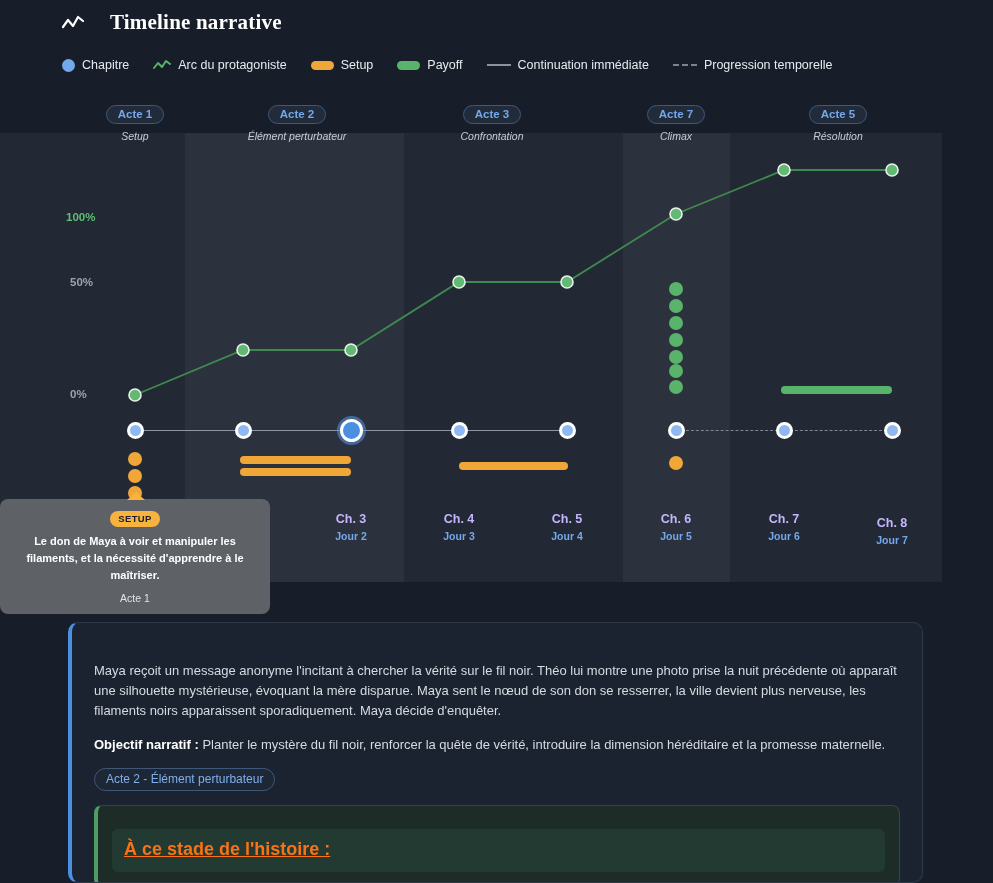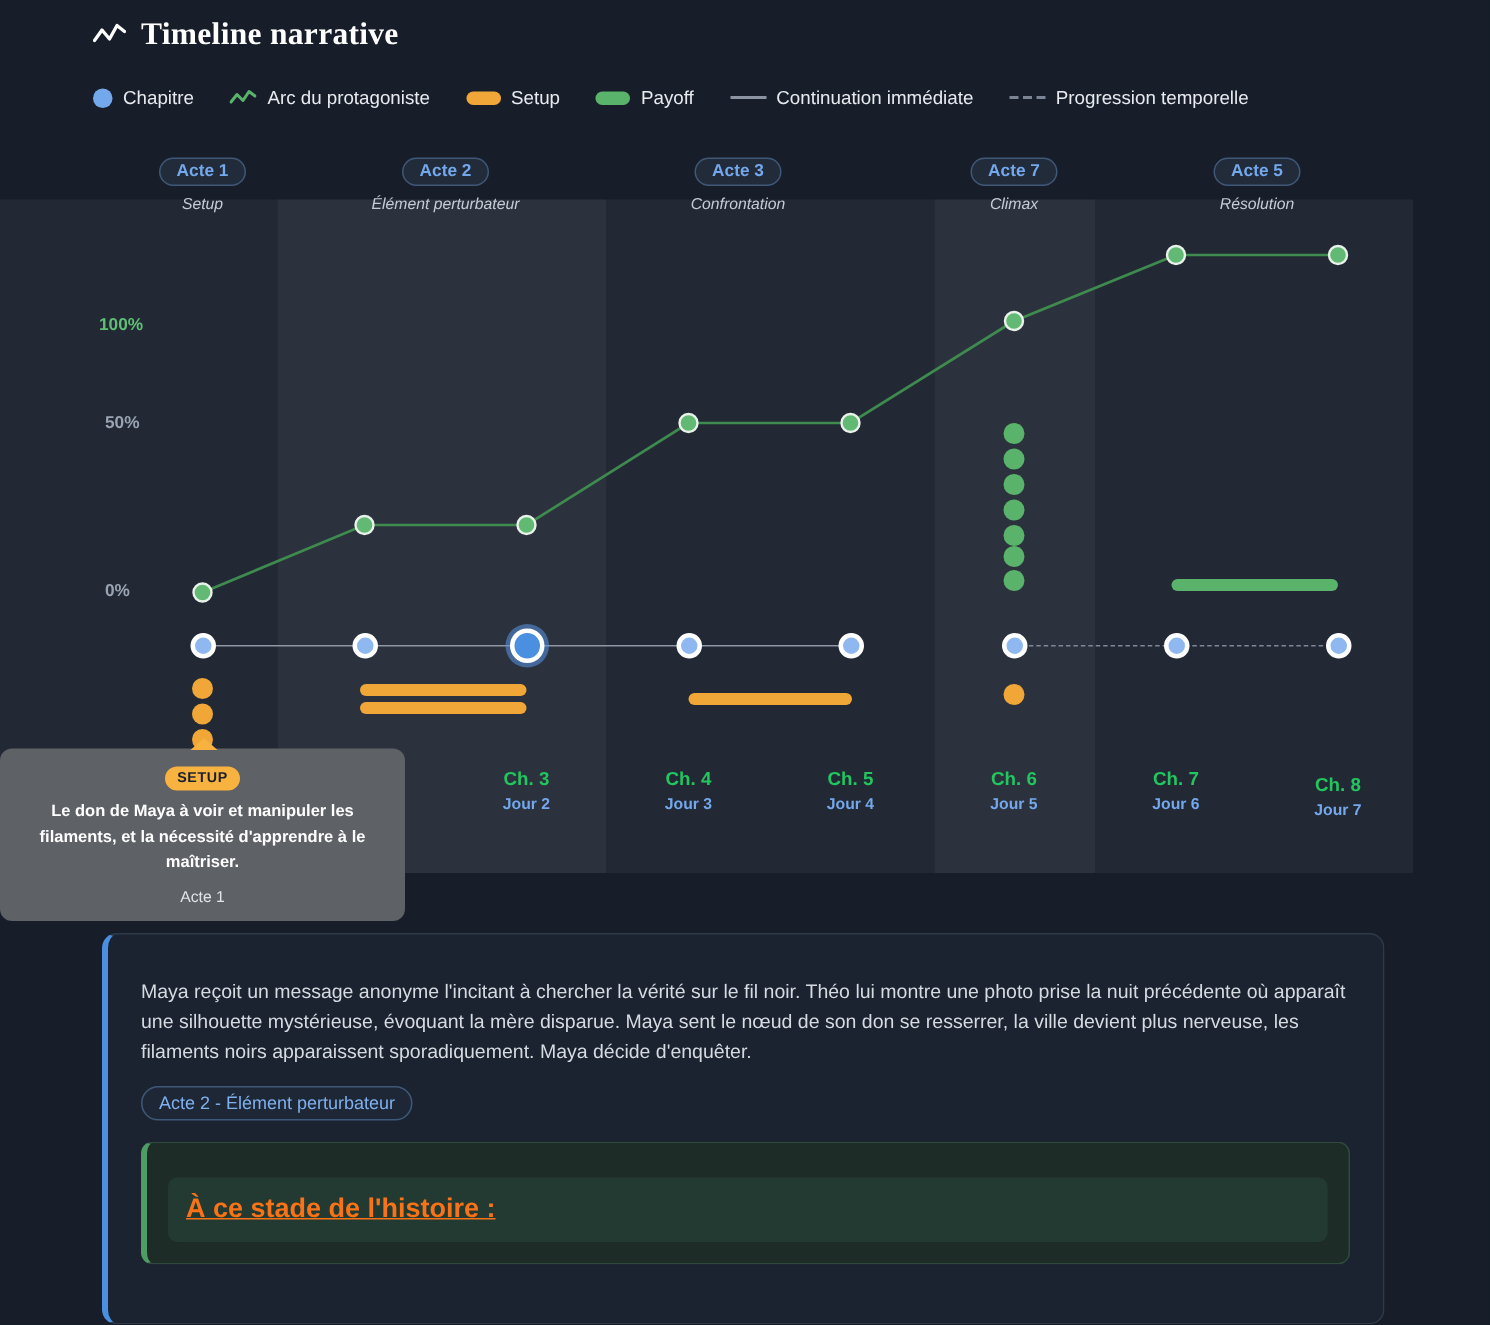--- a/index.html
+++ b/index.html
@@ -8,21 +8,21 @@
     width: 993px; height: 883px;
     background: #171e29;
     font-family: "Liberation Sans", sans-serif;
     overflow: hidden;
   }
   .page { position: relative; width: 993px; height: 883px; background: #171e29; }
 
   
   .panel-title {
     position: absolute; left: 62px; top: 10px;
-    display: flex; align-items: center; gap: 10px;
+    display: flex; align-items: center; gap: 26px;
     font-family: "Liberation Serif", serif;
     font-weight: bold; font-size: 21px; color: #ffffff;
     letter-spacing: .2px;
   }
   .spark { display: block; }
 
   
   .legend {
     position: absolute; left: 62px; top: 58px;
     display: flex; align-items: center; gap: 24px;
@@ -102,21 +102,21 @@
     margin-top: -4px;
   }
   .pbar {
     position: absolute; height: 8px; border-radius: 4px; background: #59b36a;
     margin-top: -4px;
   }
 
   .chap-lab {
     position: absolute; width: 130px; margin-left: -65px; text-align: center;
   }
-  .chap-lab .ch { font-size: 12.5px; font-weight: bold; color: #22c55e; }
+  .chap-lab .ch { font-size: 12.5px; font-weight: bold; color: #c4b5fd; }
   .chap-lab .day { margin-top: 4px; font-size: 10.5px; font-weight: bold; color: #74a8ec; }
   .chap-lab.ghost .ch { color: #505868; }
 
   
   .tooltip {
     position: absolute; left: 0; top: 499px; width: 270px;
     background: #5e6166; border-radius: 8px;
     padding: 9px 10px 10px; text-align: center;
     z-index: 9;
   }
@@ -144,21 +144,21 @@
     border-left: 4px solid #4a8fe0;
     padding: 18px 22px 0;
     overflow: hidden;
   }
   .card-title {
     display: flex; align-items: center; gap: 10px;
     font-family: "Liberation Serif", serif; font-weight: bold;
     font-size: 19px; color: #ffffff;
   }
   .card-body {
-    margin-top: 10px; font-size: 13px; color: #d6dae1; line-height: 20px;
+    margin-top: 20px; font-size: 13px; color: #d6dae1; line-height: 20px;
   }
   .card-goal { margin-top: 14px; font-size: 13px; color: #d6dae1; line-height: 20px; }
   .card-goal b { color: #ffffff; }
   .act-tag {
     display: inline-block; margin-top: 13px;
     padding: 3px 11px 4px; border: 1px solid #3f5878; border-radius: 12px;
     background: #1e2736; color: #7fb0ee; font-size: 12px;
   }
   .arc-box {
     margin-top: 14px; background: #1e2c28; border: 1px solid #2f4a3c;
@@ -328,20 +328,24 @@
 
   <div class="tooltip">
     <div class="tip-arrow"></div>
     <span class="tip-badge">SETUP</span>
     <div class="tip-body">Le don de Maya à voir et manipuler les filaments, et la nécessité d'apprendre à le maîtriser.</div>
     <div class="tip-foot">Acte 1</div>
   </div>
 
   <div class="card">
     <div class="card-body">Maya reçoit un message anonyme l'incitant à chercher la vérité sur le fil noir. Théo lui montre une photo prise la nuit précédente où apparaît une silhouette mystérieuse, évoquant la mère disparue. Maya sent le nœud de son don se resserrer, la ville devient plus nerveuse, les filaments noirs apparaissent sporadiquement. Maya décide d'enquêter.</div>
+    <div class="card-goal">
+      <b>Objectif narratif :</b>
+      <span>Planter le mystère du fil noir, renforcer la quête de vérité, introduire la dimension héréditaire et la promesse maternelle.</span>
+    </div>
     <span class="act-tag">Acte 2 - Élément perturbateur</span>
 
     <div class="arc-box">
       <div class="arc-inner">
         <div class="lbl">À ce stade de l'histoire :</div>
 
       </div>
     </div>
   </div>
 

